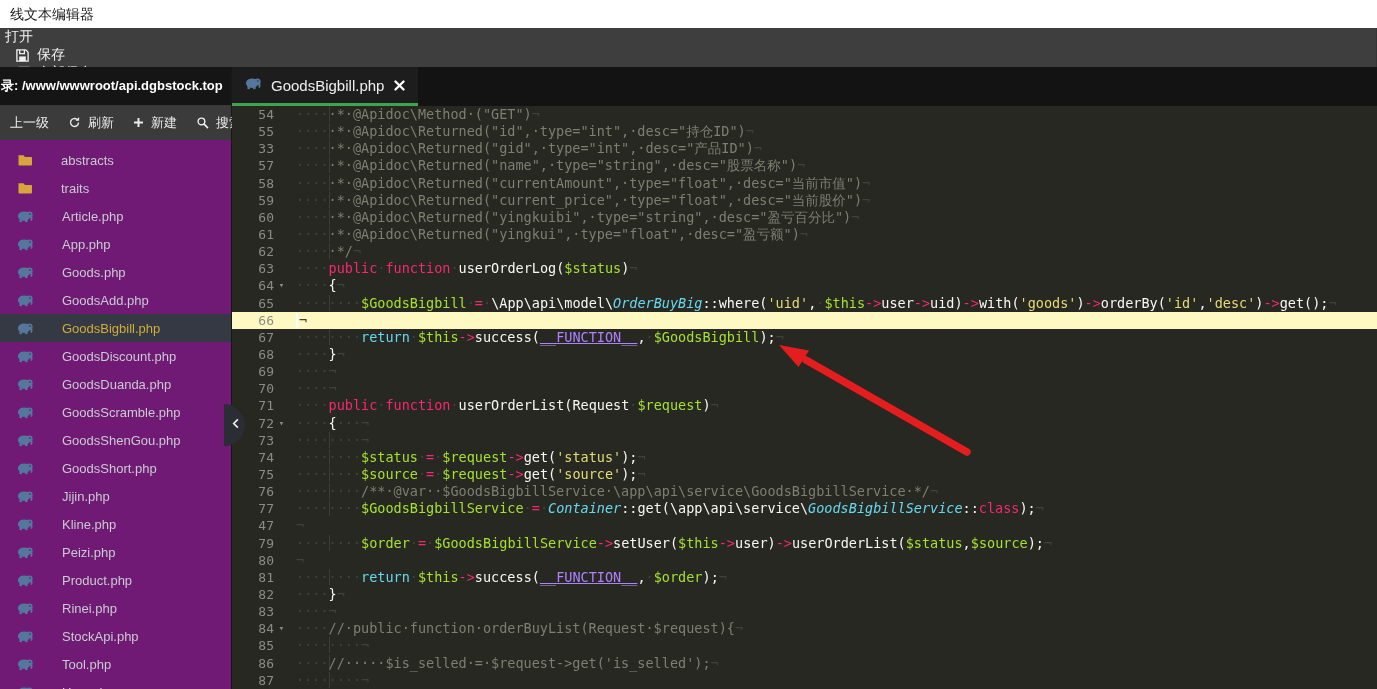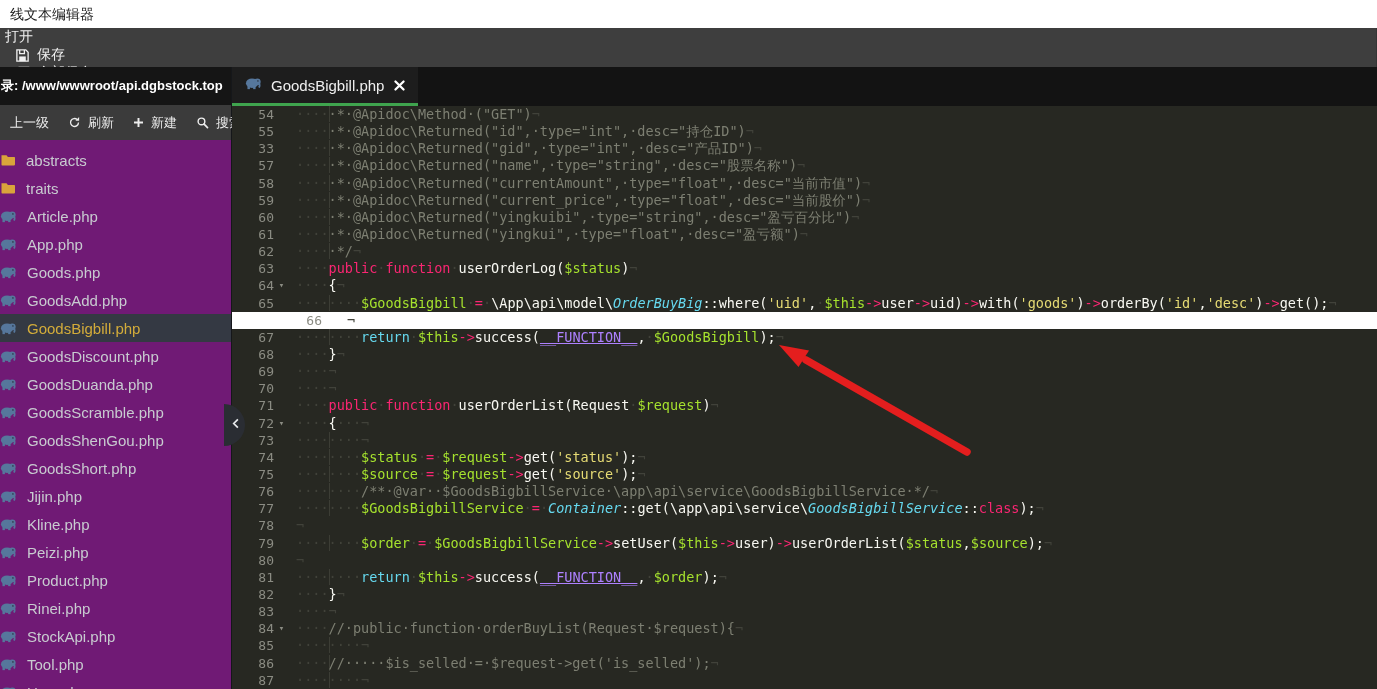--- a/index.html
+++ b/index.html
@@ -15,38 +15,38 @@
   .main { position:absolute; left:0; top:67px; width:1377px; height:622px; }
   
   .sidebar { position:absolute; left:0; top:0; width:232px; height:622px; background:#701a75;
     border-right:1px solid #15171a; }
   .pathbar { height:38px; background:#151515; color:#ffffff; font-weight:bold; font-size:13px;
     line-height:38px; padding-left:1px; white-space:nowrap; overflow:hidden; }
   .sideactions { height:35px; background:#3b3b3b; display:flex; align-items:center; padding-left:1px; }
   .sbtn { display:flex; align-items:center; gap:6px; color:#ededed; font-size:13px; padding:0 9px;
     height:100%; cursor:pointer; white-space:nowrap; }
   .tree { padding-top:6px; }
-  .trow { height:28px; display:flex; align-items:center; gap:10px; padding-left:0;
-    color:#c8cbd0; font-size:15px; cursor:pointer; white-space:nowrap; }
+  .trow { height:28px; display:flex; align-items:center; gap:28px; padding-left:17px;
+    color:#c8cbd0; font-size:13px; cursor:pointer; white-space:nowrap; }
   .trow.sel { background:#343943; color:#d3ac3a; }
   .trow svg { flex:none; }
   .handle { position:absolute; left:224px; top:337px; width:21px; height:42px; background:#2a2d33;
     border-radius:0 21px 21px 0; display:flex; align-items:center; justify-content:flex-end;
     padding-right:3px; color:#e8eaec; z-index:30; cursor:pointer; }
   
   .editorcol { position:absolute; left:232px; top:0; width:1145px; height:622px; }
   .tabbar { height:39px; background:#131313; display:flex; }
   .tab { width:186px; background:#1d1d1d; border-bottom:3px solid #3fa44e; display:flex;
     align-items:center; gap:9px; padding:0 13px; cursor:pointer; }
   .tabname { color:#efefef; font-size:15px; flex:1; }
   .tabclose { color:#ffffff; display:flex; align-items:center; cursor:pointer; }
   .code { position:relative; height:583px; background:#272822; overflow:hidden;
     font-family:"DejaVu Sans Mono","DejaVu Sans",monospace; font-size:13.5px; }
   .line { height:17.15px; line-height:17.15px; display:flex; white-space:pre; }
-  .line.cur { background:#ffffff;padding-left:48px; }
+  .line.cur { background:#fef9c3; }
   .num { width:42px; text-align:right; color:#8b8c83; font-size:13px; flex:none; }
   .fold { width:15px; text-align:center; color:#8b8c83; font-size:9px; flex:none; }
   .ct { padding-left:7px; }
   .t-w,.t-e { color:#41423a; }
   .t-c { color:#7d7f72; }
   .t-k { color:#f92672; }
   .t-K { color:#66d9ef; }
   .t-v { color:#a6e22e; }
   .t-s { color:#e6db74; }
   .t-i { color:#66d9ef; font-style:italic; }
@@ -537,21 +537,21 @@
         <div class="line"><span class="num">68</span><span class="fold"></span><span class="ct"><span class="t-w">····</span><span class="t-p">}</span><span class="t-e">¬</span></span></div>
         <div class="line"><span class="num">69</span><span class="fold"></span><span class="ct"><span class="t-w">····</span><span class="t-e">¬</span></span></div>
         <div class="line"><span class="num">70</span><span class="fold"></span><span class="ct"><span class="t-w">····</span><span class="t-e">¬</span></span></div>
         <div class="line"><span class="num">71</span><span class="fold"></span><span class="ct"><span class="t-w">····</span><span class="t-k">public</span><span class="t-w">·</span><span class="t-k">function</span><span class="t-w">·</span><span class="t-p">userOrderList(Request</span><span class="t-w">·</span><span class="t-v">$request</span><span class="t-p">)</span><span class="t-e">¬</span></span></div>
         <div class="line"><span class="num">72</span><span class="fold">▾</span><span class="ct"><span class="t-w">····</span><span class="t-p">{</span><span class="t-w">···</span><span class="t-e">¬</span></span></div>
         <div class="line"><span class="num">73</span><span class="fold"></span><span class="ct"><span class="t-w">····</span><span class="t-g"></span><span class="t-w">····</span><span class="t-e">¬</span></span></div>
         <div class="line"><span class="num">74</span><span class="fold"></span><span class="ct"><span class="t-w">····</span><span class="t-g"></span><span class="t-w">····</span><span class="t-v">$status</span><span class="t-w">·</span><span class="t-o">=</span><span class="t-w">·</span><span class="t-v">$request</span><span class="t-o">-&gt;</span><span class="t-p">get(</span><span class="t-s">'status'</span><span class="t-p">);</span><span class="t-e">¬</span></span></div>
         <div class="line"><span class="num">75</span><span class="fold"></span><span class="ct"><span class="t-w">····</span><span class="t-g"></span><span class="t-w">····</span><span class="t-v">$source</span><span class="t-w">·</span><span class="t-o">=</span><span class="t-w">·</span><span class="t-v">$request</span><span class="t-o">-&gt;</span><span class="t-p">get(</span><span class="t-s">'source'</span><span class="t-p">);</span><span class="t-e">¬</span></span></div>
         <div class="line"><span class="num">76</span><span class="fold"></span><span class="ct"><span class="t-w">····</span><span class="t-g"></span><span class="t-w">····</span><span class="t-c">/**·@var··$GoodsBigbillService·\app\api\service\GoodsBigbillService·*/</span><span class="t-e">¬</span></span></div>
         <div class="line"><span class="num">77</span><span class="fold"></span><span class="ct"><span class="t-w">····</span><span class="t-g"></span><span class="t-w">····</span><span class="t-v">$GoodsBigbillService</span><span class="t-w">·</span><span class="t-o">=</span><span class="t-w">·</span><span class="t-i">Container</span><span class="t-p">::get(\app\api\service\</span><span class="t-i">GoodsBigbillService</span><span class="t-p">::</span><span class="t-k">class</span><span class="t-p">);</span><span class="t-e">¬</span></span></div>
-        <div class="line"><span class="num">78</span><span class="fold"></span><span class="ct"><span class="t-e">¬</span></span></div>
+        <div class="line"><span class="num">47</span><span class="fold"></span><span class="ct"><span class="t-e">¬</span></span></div>
         <div class="line"><span class="num">79</span><span class="fold"></span><span class="ct"><span class="t-w">····</span><span class="t-g"></span><span class="t-w">····</span><span class="t-v">$order</span><span class="t-w">·</span><span class="t-o">=</span><span class="t-w">·</span><span class="t-v">$GoodsBigbillService</span><span class="t-o">-&gt;</span><span class="t-p">setUser(</span><span class="t-v">$this</span><span class="t-o">-&gt;</span><span class="t-p">user)</span><span class="t-o">-&gt;</span><span class="t-p">userOrderList(</span><span class="t-v">$status</span><span class="t-p">,</span><span class="t-v">$source</span><span class="t-p">);</span><span class="t-e">¬</span></span></div>
         <div class="line"><span class="num">80</span><span class="fold"></span><span class="ct"><span class="t-e">¬</span></span></div>
         <div class="line"><span class="num">81</span><span class="fold"></span><span class="ct"><span class="t-w">····</span><span class="t-g"></span><span class="t-w">····</span><span class="t-K">return</span><span class="t-w">·</span><span class="t-v">$this</span><span class="t-o">-&gt;</span><span class="t-p">success(</span><span class="t-u">__FUNCTION__</span><span class="t-p">,</span><span class="t-w">·</span><span class="t-v">$order</span><span class="t-p">);</span><span class="t-e">¬</span></span></div>
         <div class="line"><span class="num">82</span><span class="fold"></span><span class="ct"><span class="t-w">····</span><span class="t-p">}</span><span class="t-e">¬</span></span></div>
         <div class="line"><span class="num">83</span><span class="fold"></span><span class="ct"><span class="t-w">····</span><span class="t-e">¬</span></span></div>
         <div class="line"><span class="num">84</span><span class="fold">▾</span><span class="ct"><span class="t-w">····</span><span class="t-c">//·public·function·orderBuyList(Request·$request){</span><span class="t-e">¬</span></span></div>
         <div class="line"><span class="num">85</span><span class="fold"></span><span class="ct"><span class="t-w">····</span><span class="t-g"></span><span class="t-w">····</span><span class="t-e">¬</span></span></div>
         <div class="line"><span class="num">86</span><span class="fold"></span><span class="ct"><span class="t-w">····</span><span class="t-g"></span><span class="t-c">//·····$is_selled·=·$request-&gt;get('is_selled');</span><span class="t-e">¬</span></span></div>
         <div class="line"><span class="num">87</span><span class="fold"></span><span class="ct"><span class="t-w">····</span><span class="t-g"></span><span class="t-w">····</span><span class="t-e">¬</span></span></div>
         <div class="line"><span class="num">88</span><span class="fold"></span><span class="ct"><span class="t-w">····</span><span class="t-g"></span><span class="t-c">//·····$GoodsBigbill·=·\App\api\model\OrderBuyBig::where('uid',$this-&gt;user-&gt;uid)-&gt;get();</span><span class="t-e">¬</span></span></div>

